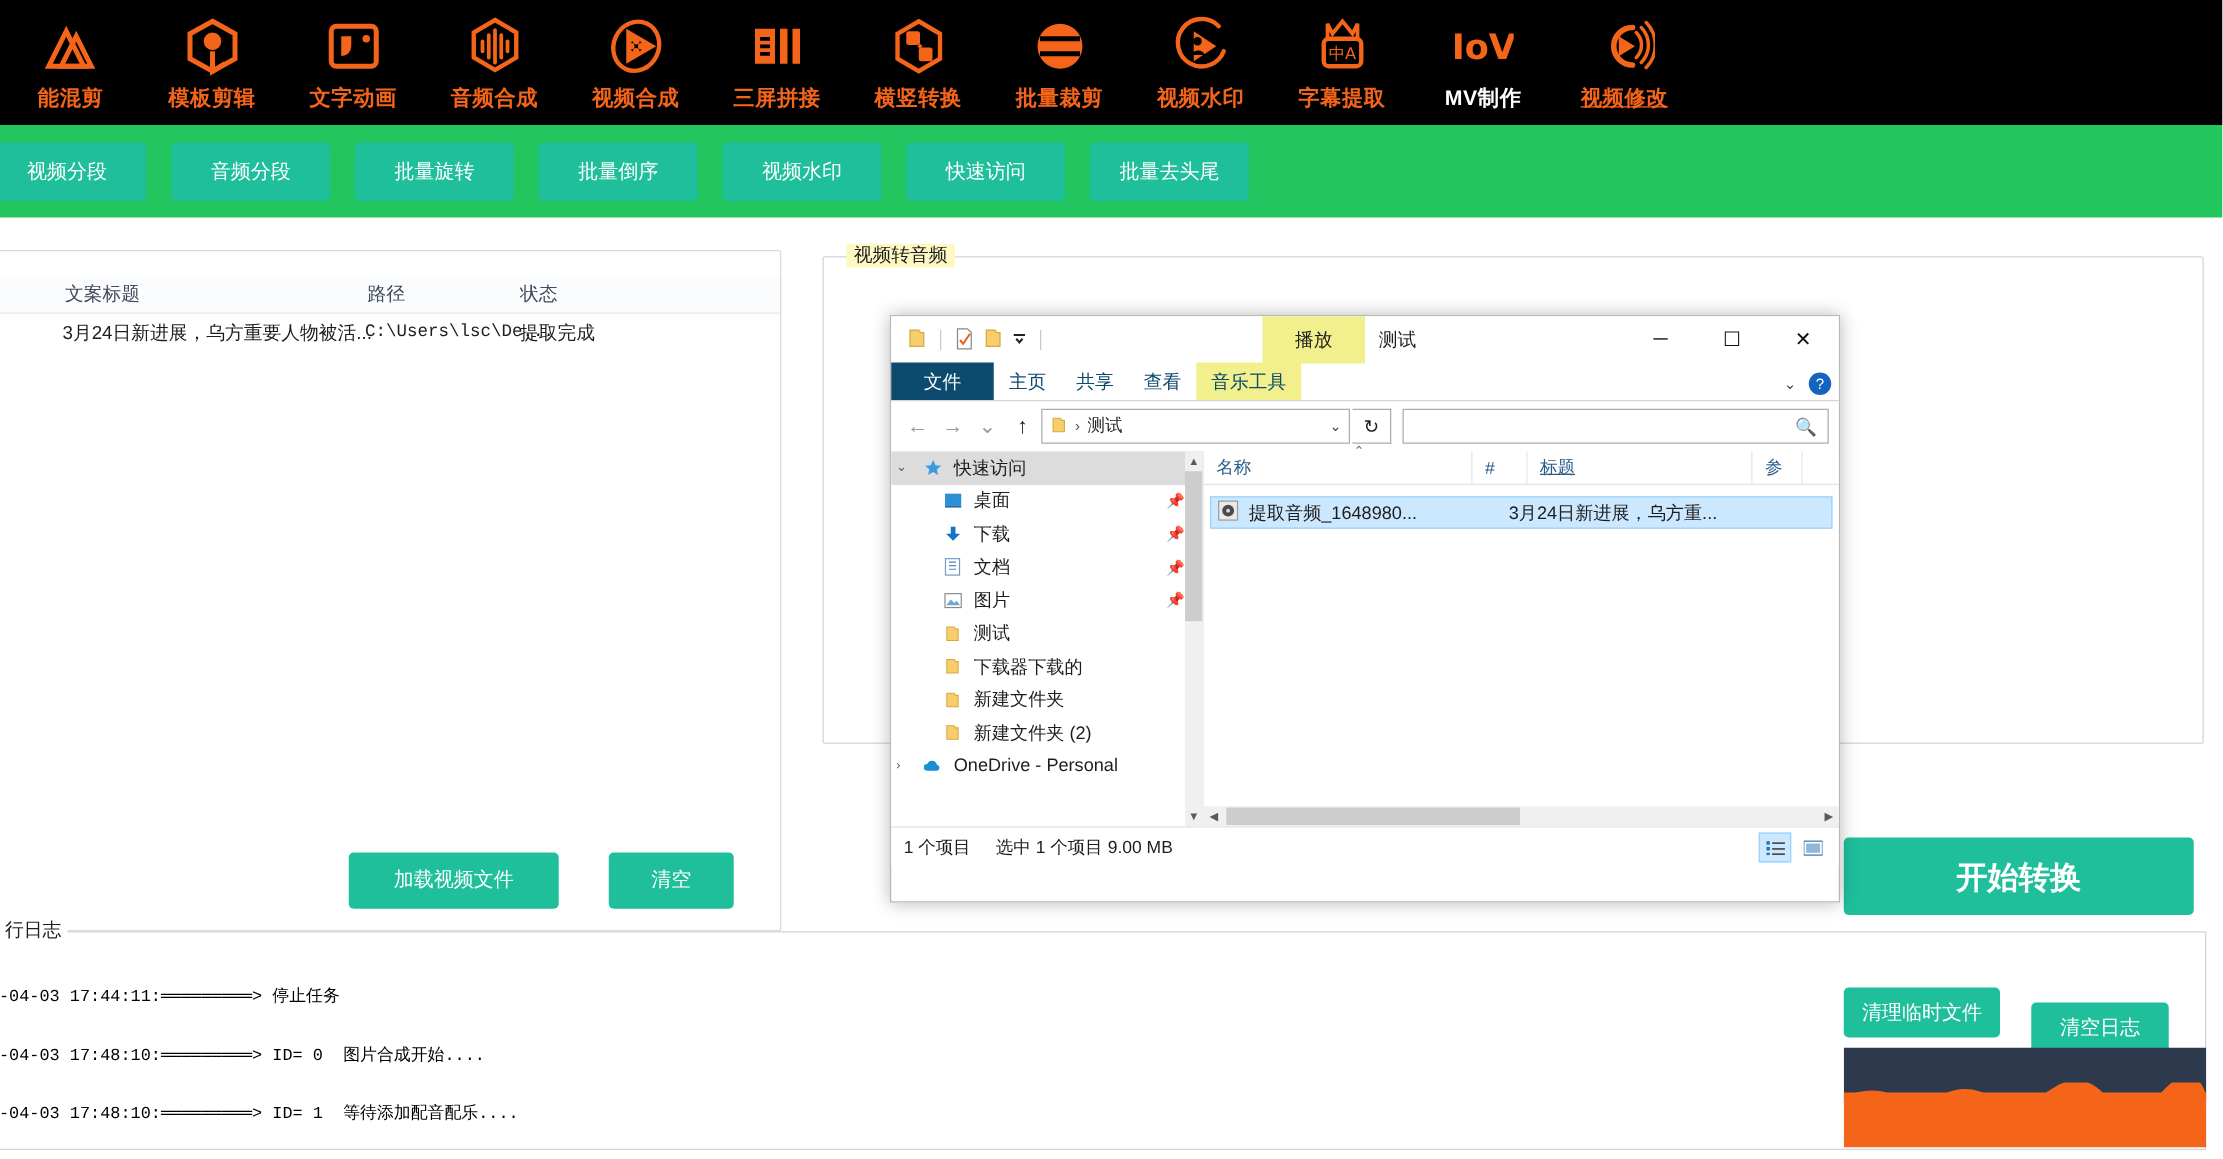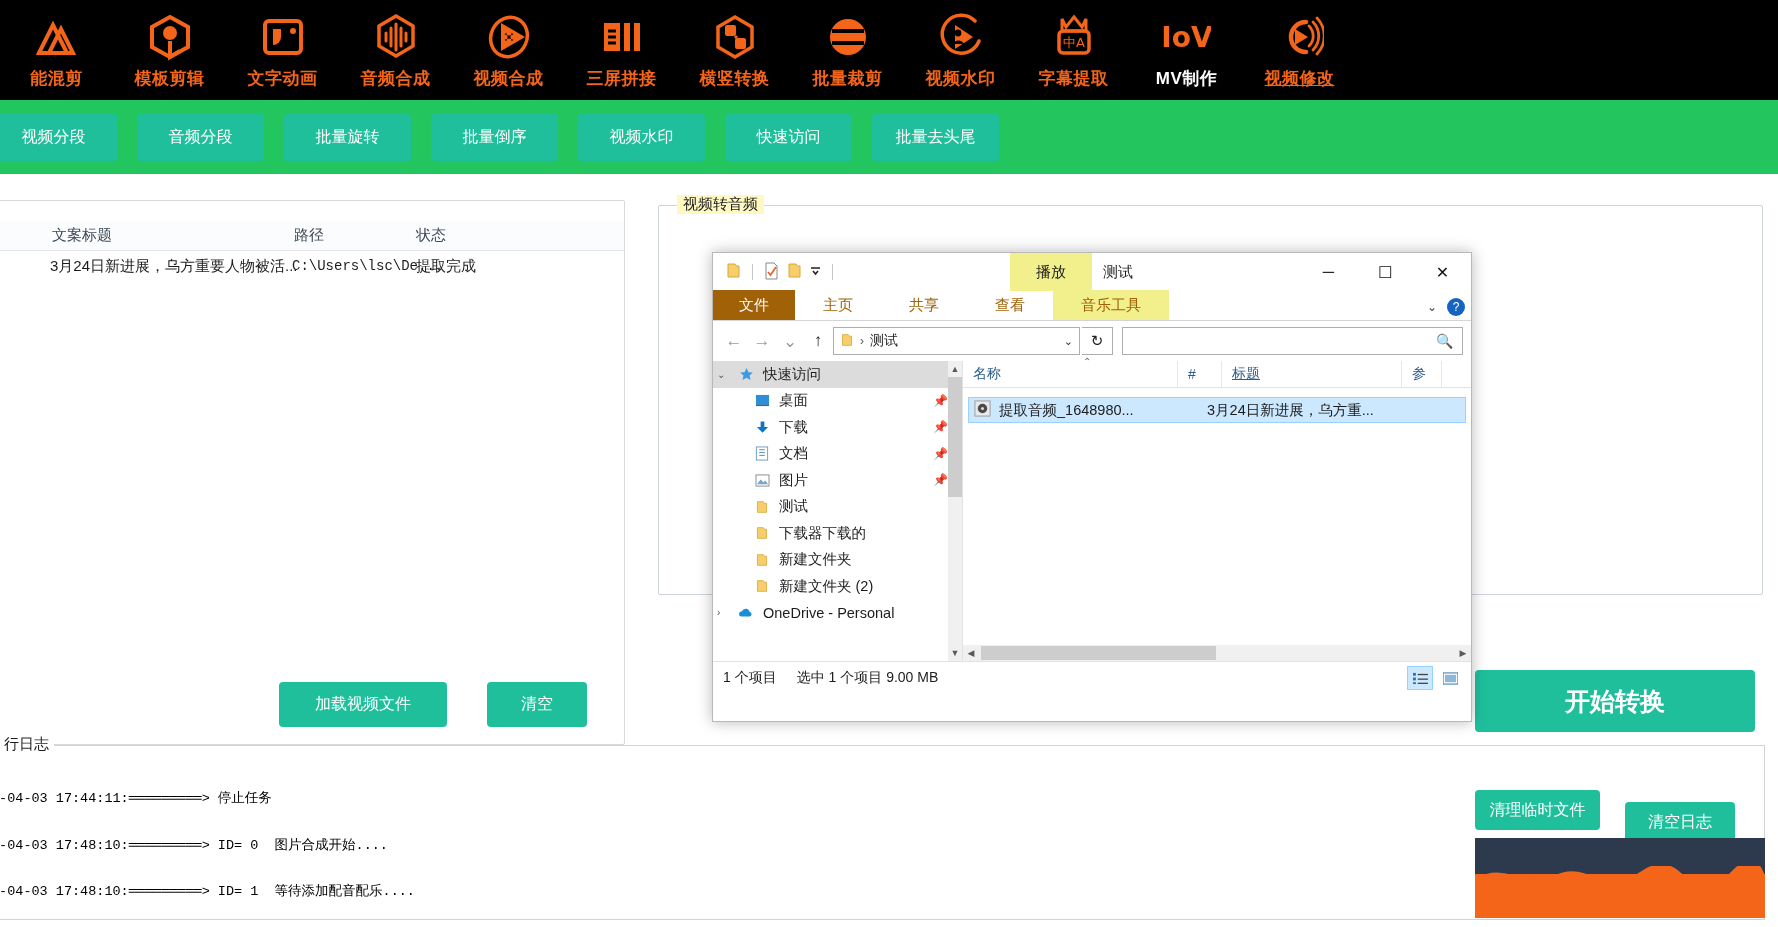--- a/index.html
+++ b/index.html
@@ -214,25 +214,25 @@
     cursor:pointer; font-size:16px; color:#111;
   }
 
   .ex-tabs {
     position: relative;
     height: 30px; background:#ffffff;
     display:flex; align-items:flex-end;
     border-bottom: 1px solid #d4d4d4;
   }
   .ex-tab {
-    height: 30px; padding: 0 28px;
+    height: 30px; padding: 0 12px;
     display:flex; align-items:center; justify-content:center;
-    font-size: 15px; cursor: pointer; color:#a16207;
-  }
-  .ex-tab.file { background:#a16207; color:#ffffff; padding:0 26px;}
+    font-size: 15px; cursor: pointer; color:#0c4a6e;
+  }
+  .ex-tab.file { background:#0c4a6e; color:#ffffff; padding:0 26px;}
   .ex-tab.ctx  { background:#F1F08C; }
   .ex-tabs .rightgrp { position:absolute; right:6px; bottom:4px; display:flex; align-items:center; gap:10px; }
   .chev-small { font-size: 12px; color:#444; cursor:pointer; }
   .helpicon {
     width:18px;height:18px;border-radius:50%;
     background:#1565C0;color:#fff;font-size:12px;
     display:flex;align-items:center;justify-content:center;cursor:pointer;
   }
 
   .ex-navbar {

